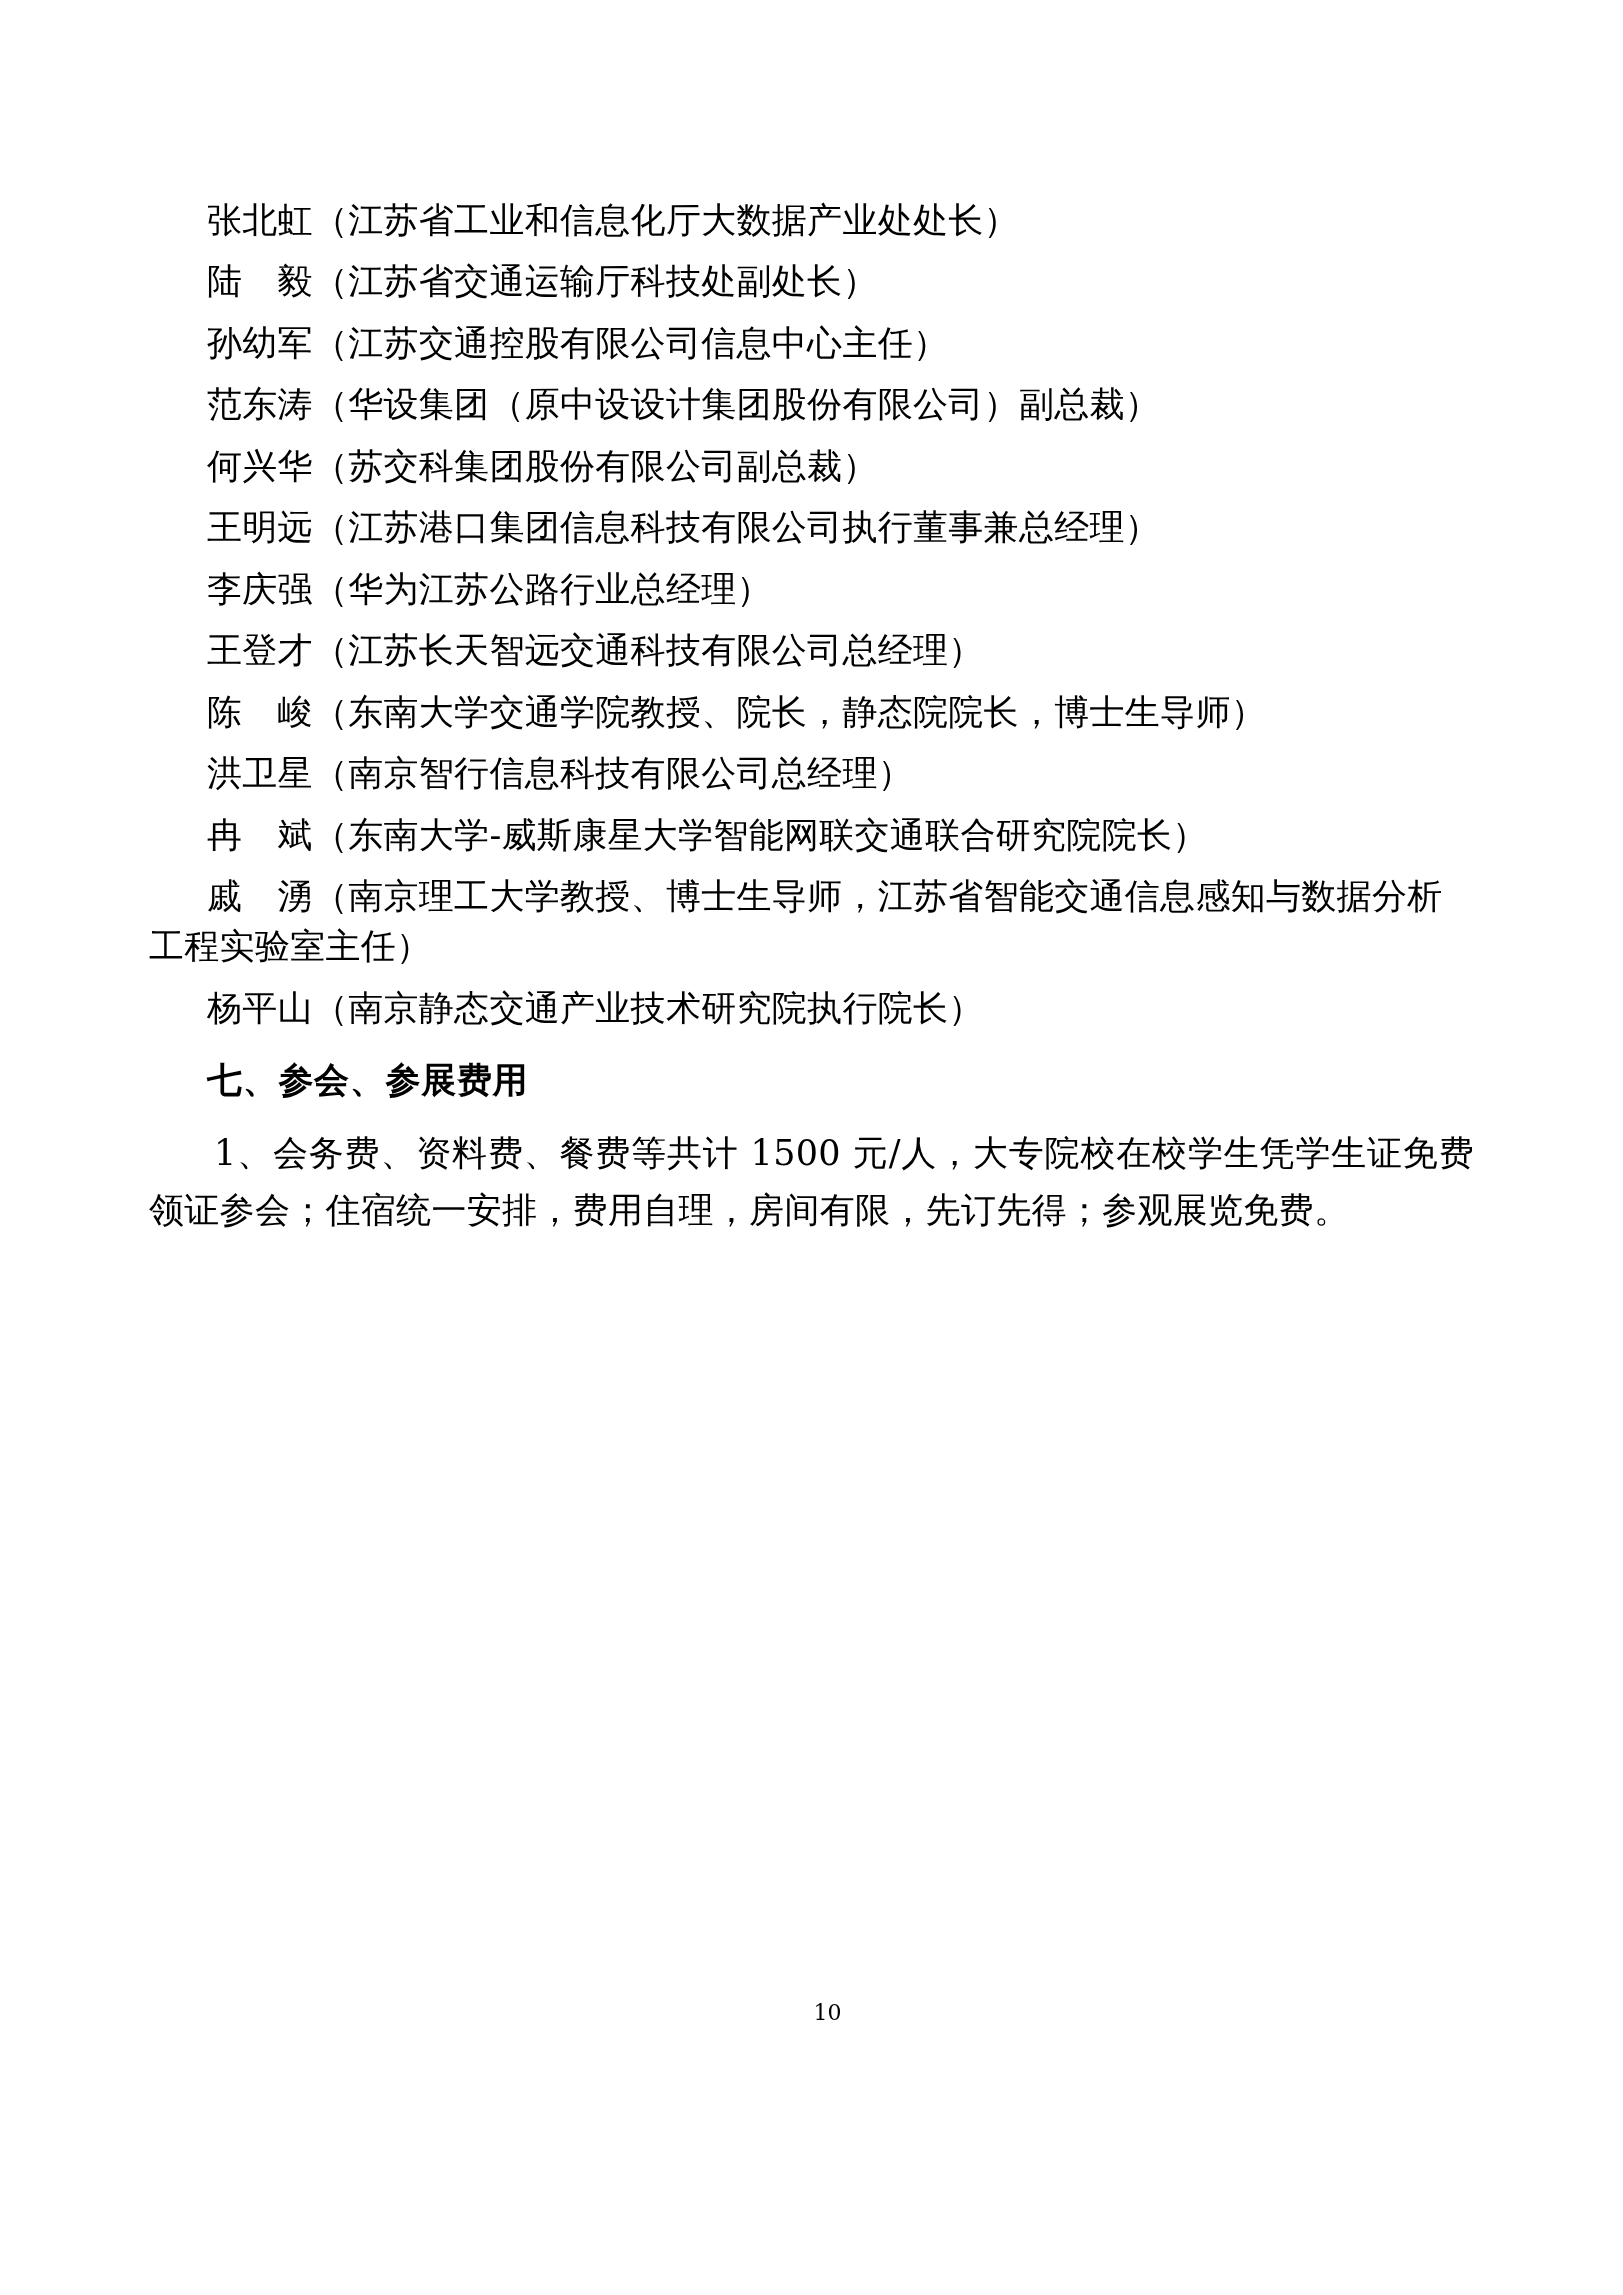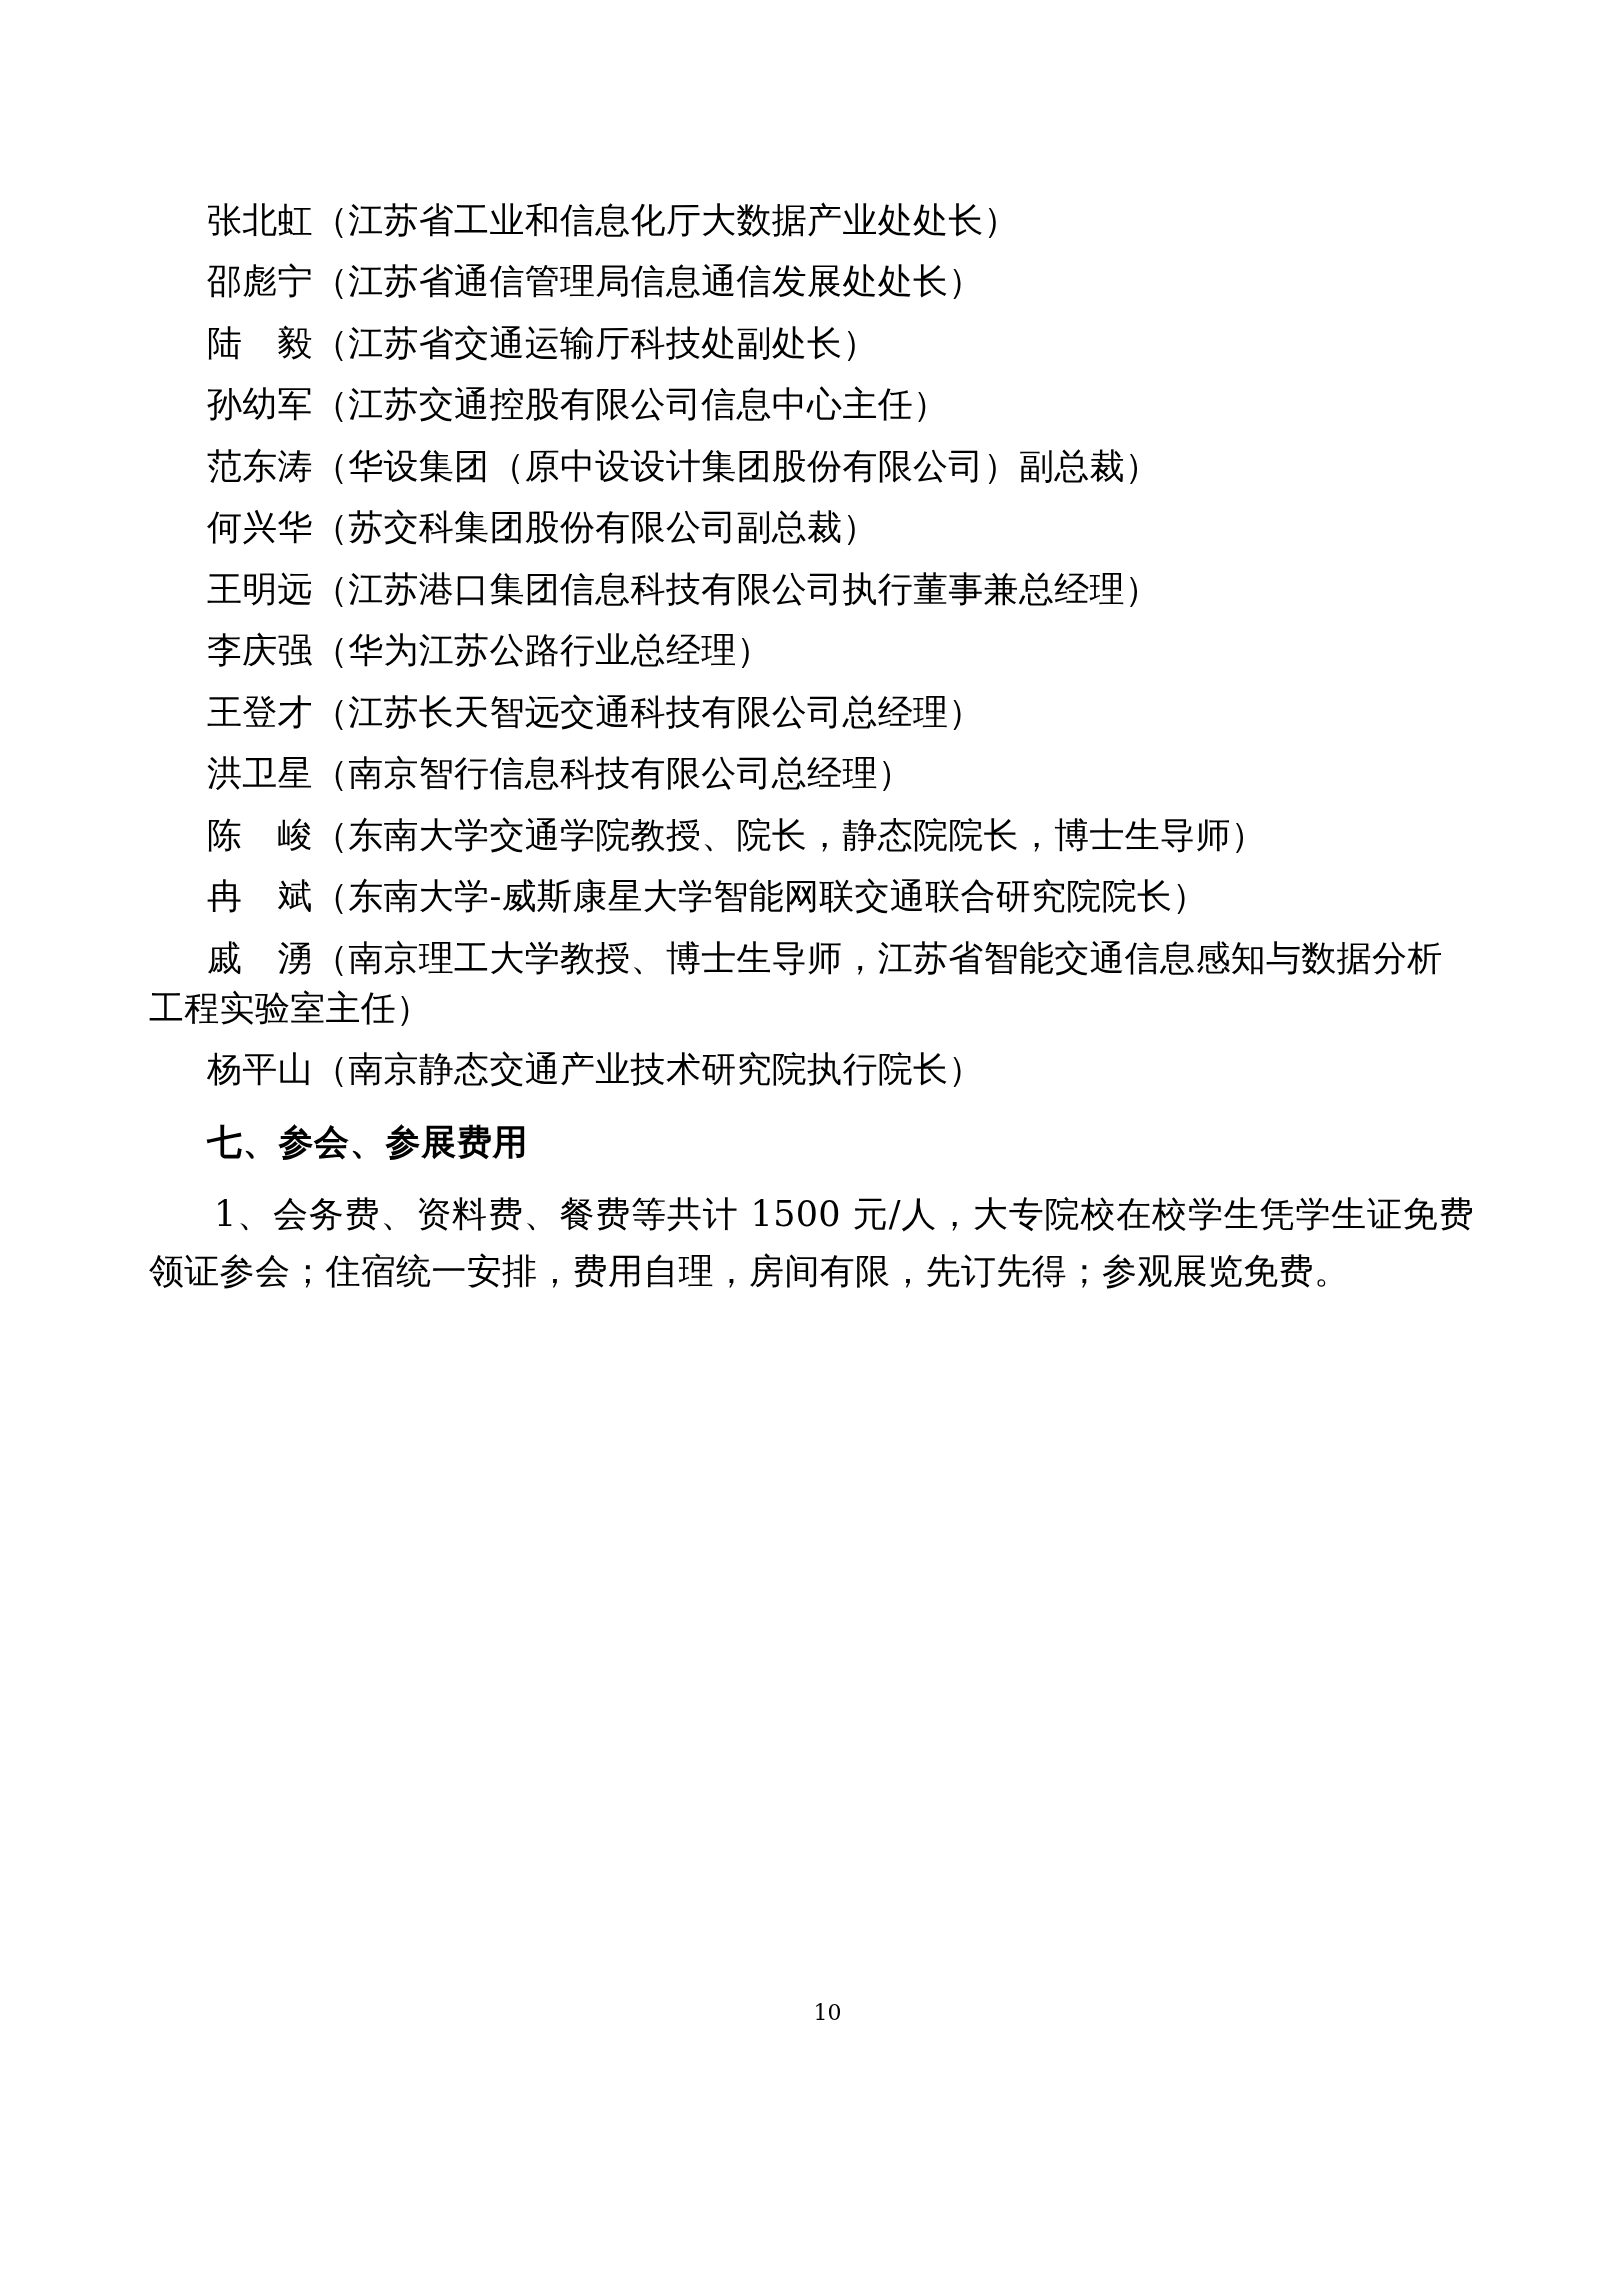--- a/index.html
+++ b/index.html
@@ -66,30 +66,29 @@
     padding-left: 16px;
   }
 </style>
 </head>
 <body>
 
 <div class="page">
   <div class="content">
 
     <p class="name-line">张北虹（江苏省工业和信息化厅大数据产业处处长）</p>
-    <p class="name-line">邵彪宁（江苏省通信管理局信息通信发展处处长）</p>
     <p class="name-line">陆　毅（江苏省交通运输厅科技处副处长）</p>
     <p class="name-line">孙幼军（江苏交通控股有限公司信息中心主任）</p>
     <p class="name-line">范东涛（华设集团（原中设设计集团股份有限公司）副总裁）</p>
     <p class="name-line">何兴华（苏交科集团股份有限公司副总裁）</p>
     <p class="name-line">王明远（江苏港口集团信息科技有限公司执行董事兼总经理）</p>
     <p class="name-line">李庆强（华为江苏公路行业总经理）</p>
     <p class="name-line">王登才（江苏长天智远交通科技有限公司总经理）</p>
+    <p class="name-line">陈　峻（东南大学交通学院教授、院长，静态院院长，博士生导师）</p>
     <p class="name-line">洪卫星（南京智行信息科技有限公司总经理）</p>
-    <p class="name-line">陈　峻（东南大学交通学院教授、院长，静态院院长，博士生导师）</p>
     <p class="name-line">冉　斌（东南大学-威斯康星大学智能网联交通联合研究院院长）</p>
     <p class="name-line wrap">戚　湧（南京理工大学教授、博士生导师，江苏省智能交通信息感知与数据分析工程实验室主任）</p>
     <p class="name-line">杨平山（南京静态交通产业技术研究院执行院长）</p>
 
     <h2 class="section-title">七、参会、参展费用</h2>
 
     <p class="para">1、会务费、资料费、餐费等共计 1500 元/人，大专院校在校学生凭学生证免费领证参会；住宿统一安排，费用自理，房间有限，先订先得；参观展览免费。</p>
 
   </div>
 </div>

